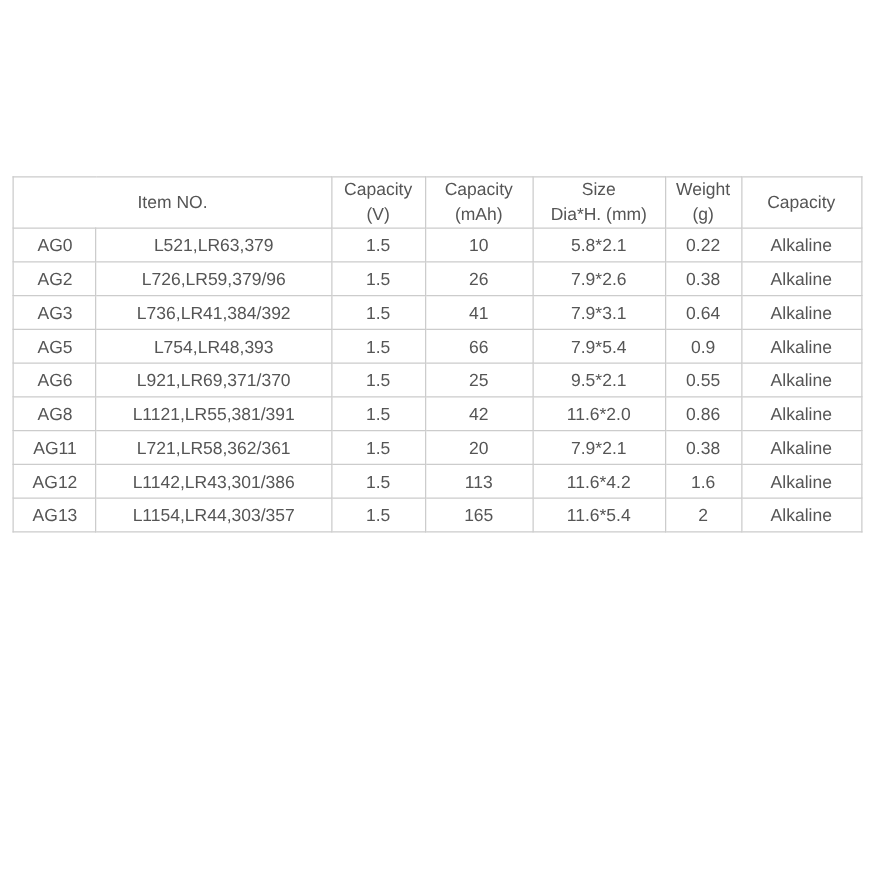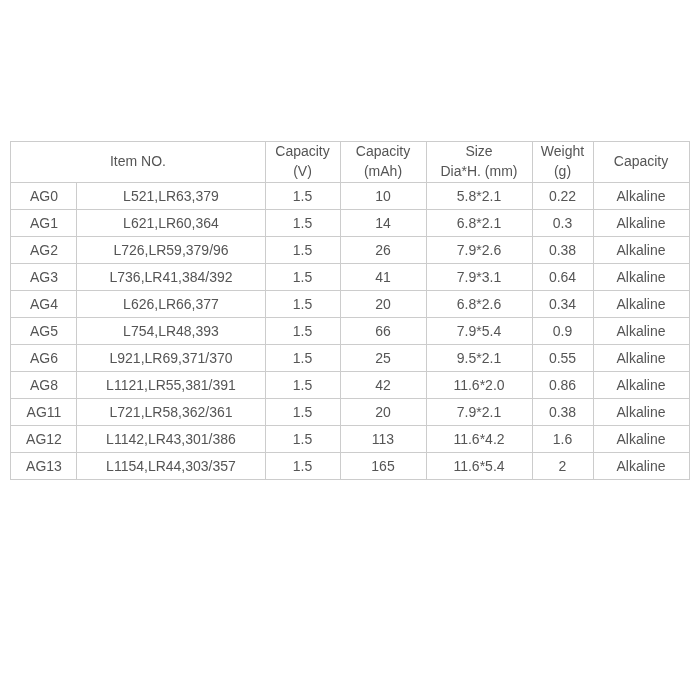--- a/index.html
+++ b/index.html
@@ -94,29 +94,20 @@
   <tr>
     <td>AG0</td>
     <td>L521,LR63,379</td>
     <td>1.5</td>
     <td>10</td>
     <td>5.8*2.1</td>
     <td>0.22</td>
     <td>Alkaline</td>
   </tr>
 
-  <tr>
-    <td>AG1</td>
-    <td>L621,LR60,364</td>
-    <td>1.5</td>
-    <td>14</td>
-    <td>6.8*2.1</td>
-    <td>0.3</td>
-    <td>Alkaline</td>
-  </tr>
 
   <tr>
     <td>AG2</td>
     <td>L726,LR59,379/96</td>
     <td>1.5</td>
     <td>26</td>
     <td>7.9*2.6</td>
     <td>0.38</td>
     <td>Alkaline</td>
   </tr>
@@ -124,29 +115,20 @@
   <tr>
     <td>AG3</td>
     <td>L736,LR41,384/392</td>
     <td>1.5</td>
     <td>41</td>
     <td>7.9*3.1</td>
     <td>0.64</td>
     <td>Alkaline</td>
   </tr>
 
-  <tr>
-    <td>AG4</td>
-    <td>L626,LR66,377</td>
-    <td>1.5</td>
-    <td>20</td>
-    <td>6.8*2.6</td>
-    <td>0.34</td>
-    <td>Alkaline</td>
-  </tr>
 
   <tr>
     <td>AG5</td>
     <td>L754,LR48,393</td>
     <td>1.5</td>
     <td>66</td>
     <td>7.9*5.4</td>
     <td>0.9</td>
     <td>Alkaline</td>
   </tr>

